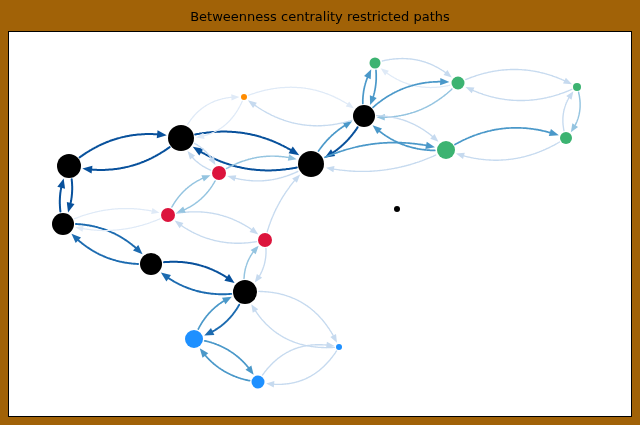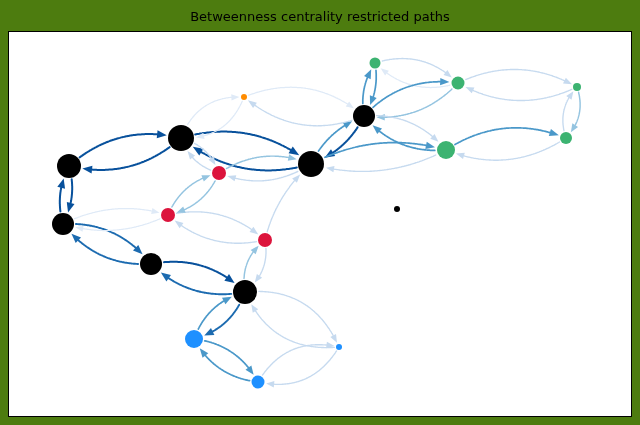--- a/index.html
+++ b/index.html
@@ -5,21 +5,21 @@
   html, body {
     margin: 0;
     padding: 0;
     background: #ffffff;
     font-family: "DejaVu Sans", "Liberation Sans", sans-serif;
   }
   .figure {
     position: relative;
     width: 640px;
     height: 425px;
-    background: #4d7c0f;
+    background: #a16207;
     overflow: hidden;
   }
   svg { display: block; }
   .chart-title {
     fill: #000000;
     font-size: 13px;
     font-family: "DejaVu Sans", "Liberation Sans", sans-serif;
     text-anchor: middle;
   }
 </style>

